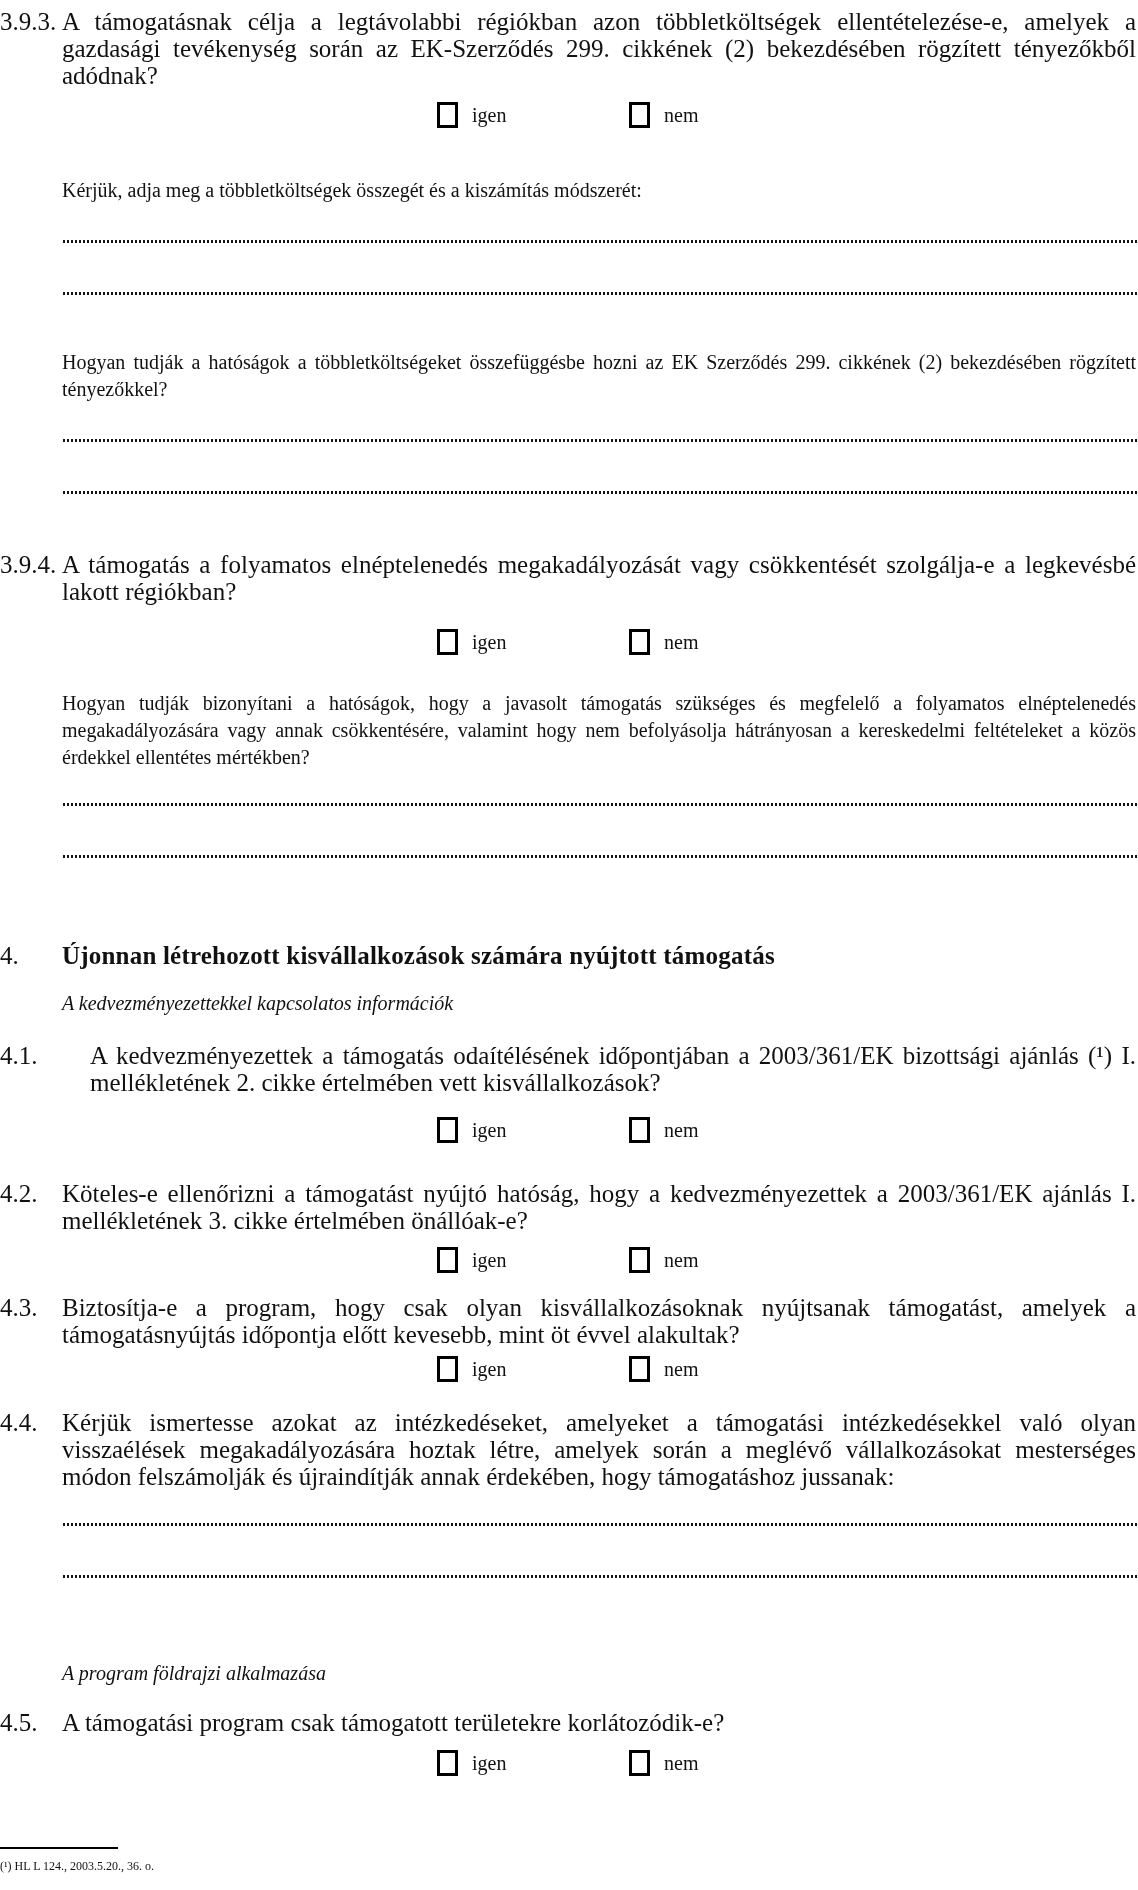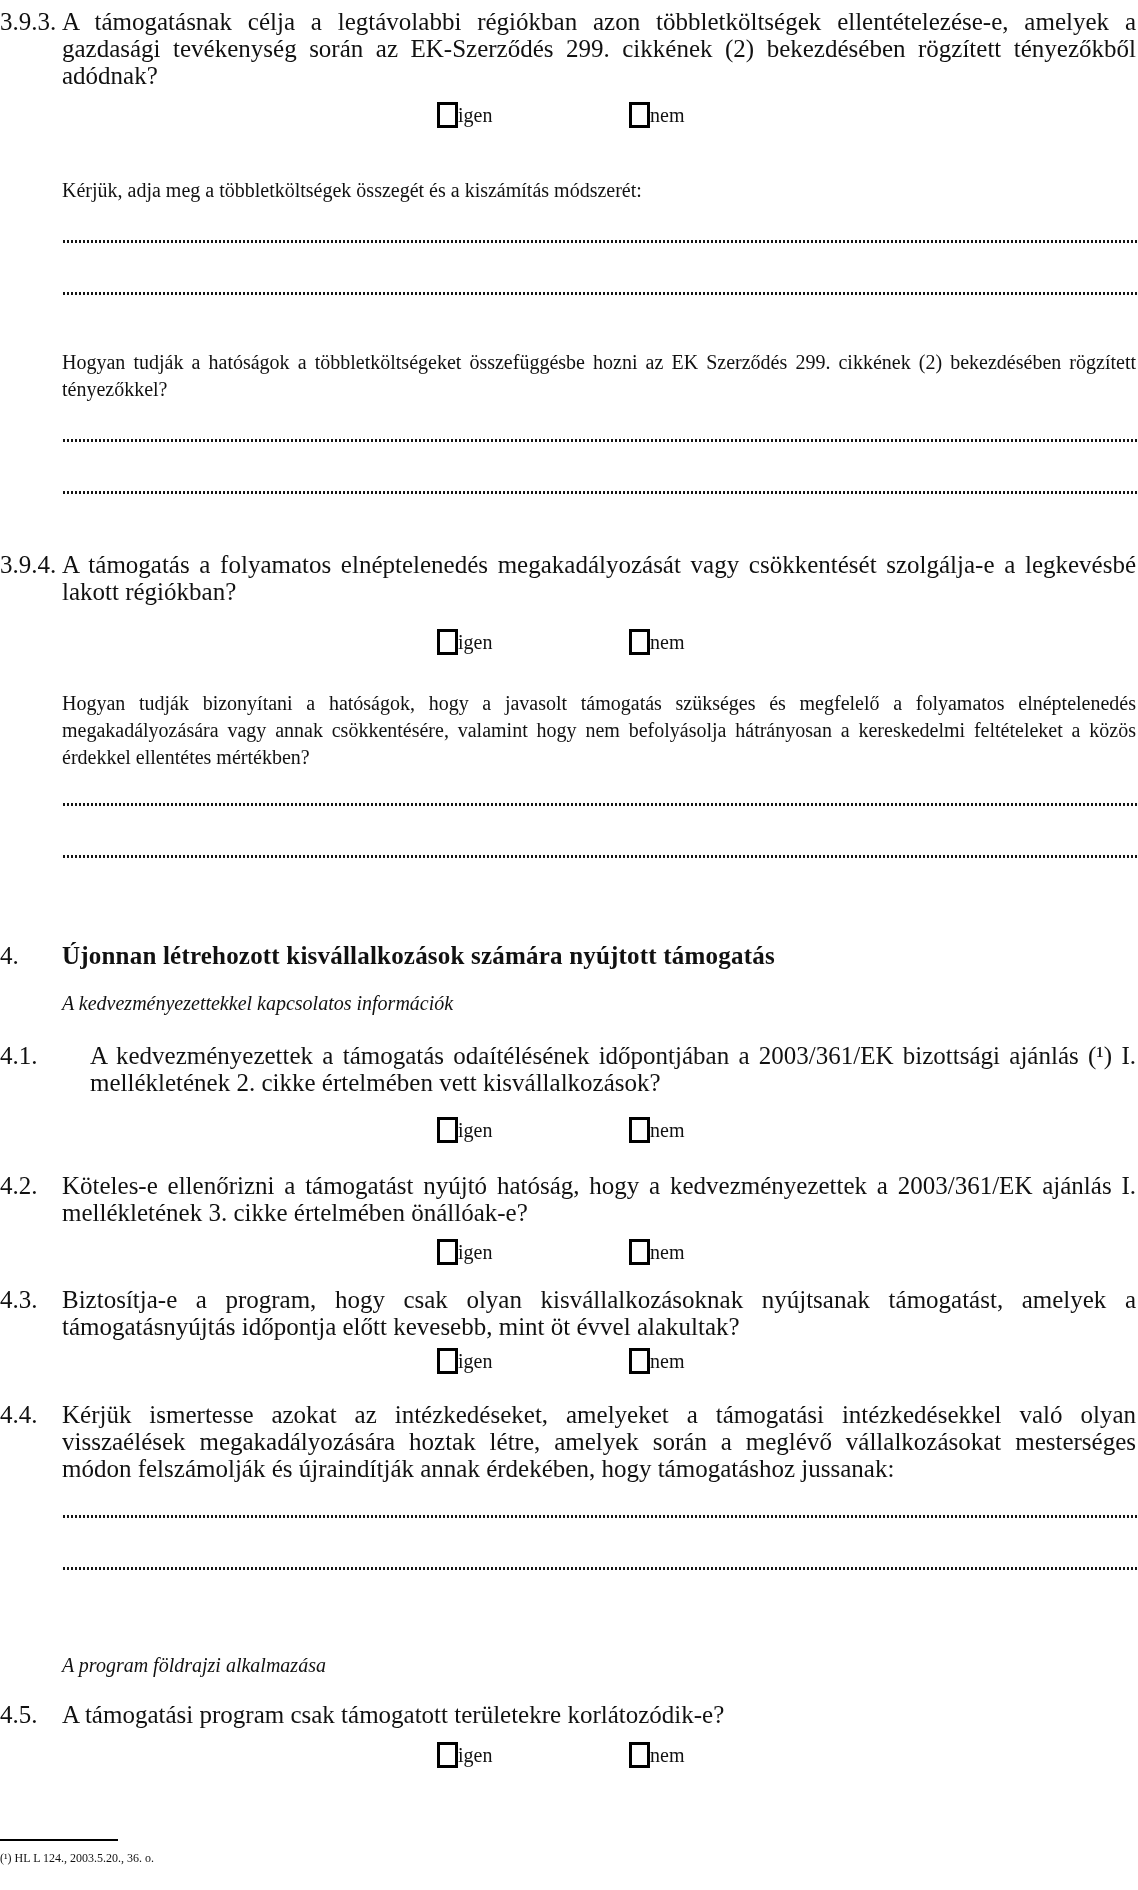--- a/index.html
+++ b/index.html
@@ -67,20 +67,21 @@
   }
   .box {
     display: inline-block;
     width: 15px;
     height: 20px;
     border: 3px solid #000000;
     background: #ffffff;
     flex: none;
   }
   .choice-label {
+    margin-left: 14px;
     font-size: 20px;
     line-height: 27px;
   }
   .dotline {
     margin-left: 62px;
     height: 3px;
     background-image: radial-gradient(circle, #151515 1.15px, rgba(0,0,0,0) 1.35px);
     background-size: 4px 3px;
     background-repeat: repeat-x;
     background-position: 0 50%;
@@ -108,21 +109,21 @@
   .m-dot4      { margin-top: 49px; }
   .m-q394      { margin-top: 57px; }
   .m-choices2  { margin-top: 23px; }
   .m-followup2 { margin-top: 34px; }
   .m-dot5      { margin-top: 32px; }
   .m-dot6      { margin-top: 49px; }
   .m-heading4  { margin-top: 84px; }
   .m-subtitle1 { margin-top: 21px; }
   .m-q41       { margin-top: 25px; gap: 28px; }
   .m-choices3  { margin-top: 20px; }
-  .m-q42       { margin-top: 28px; justify-content: center; }
+  .m-q42       { margin-top: 36px; justify-content: center; }
   .m-choices4  { margin-top: 12px; }
   .m-q43       { margin-top: 20px; justify-content: flex-end; }
   .m-choices5  { margin-top: 7px; }
   .m-q44       { margin-top: 26px; }
   .m-dot7      { margin-top: 33px; }
   .m-dot8      { margin-top: 49px; }
   .m-subtitle2 { margin-top: 82px; }
   .m-q45       { margin-top: 22px; }
   .m-choices6  { margin-top: 13px; }
 </style>

